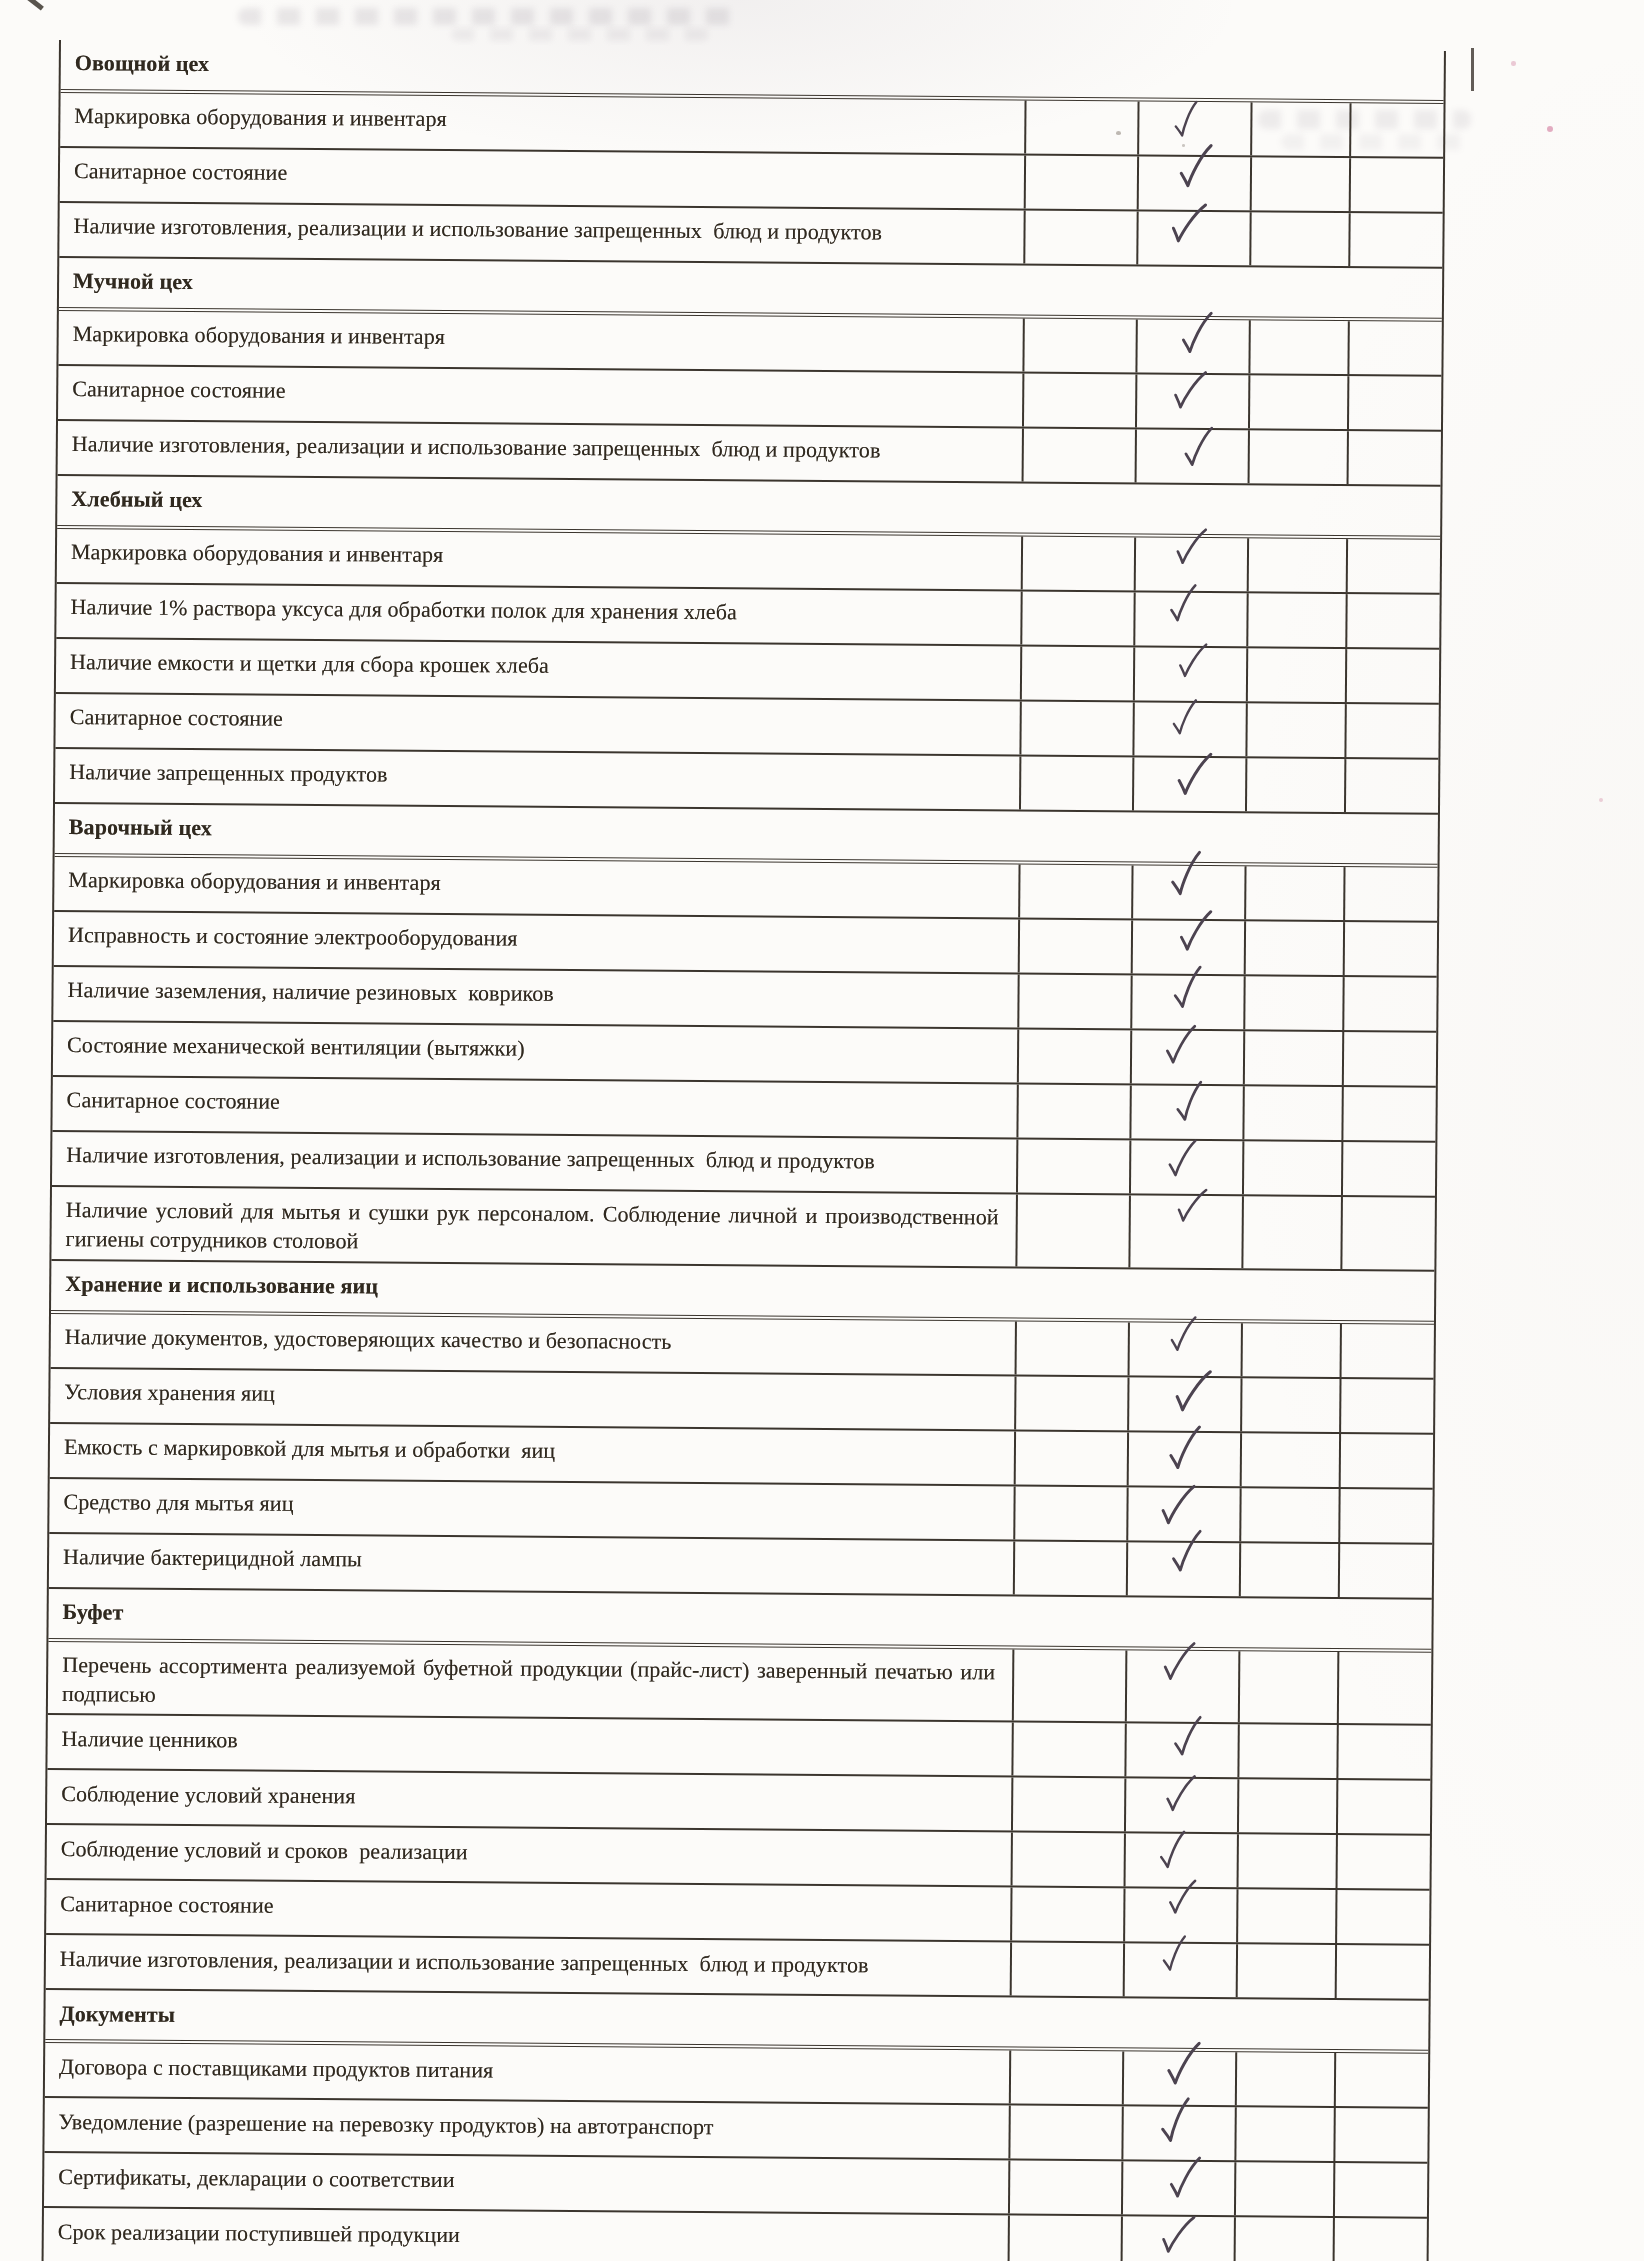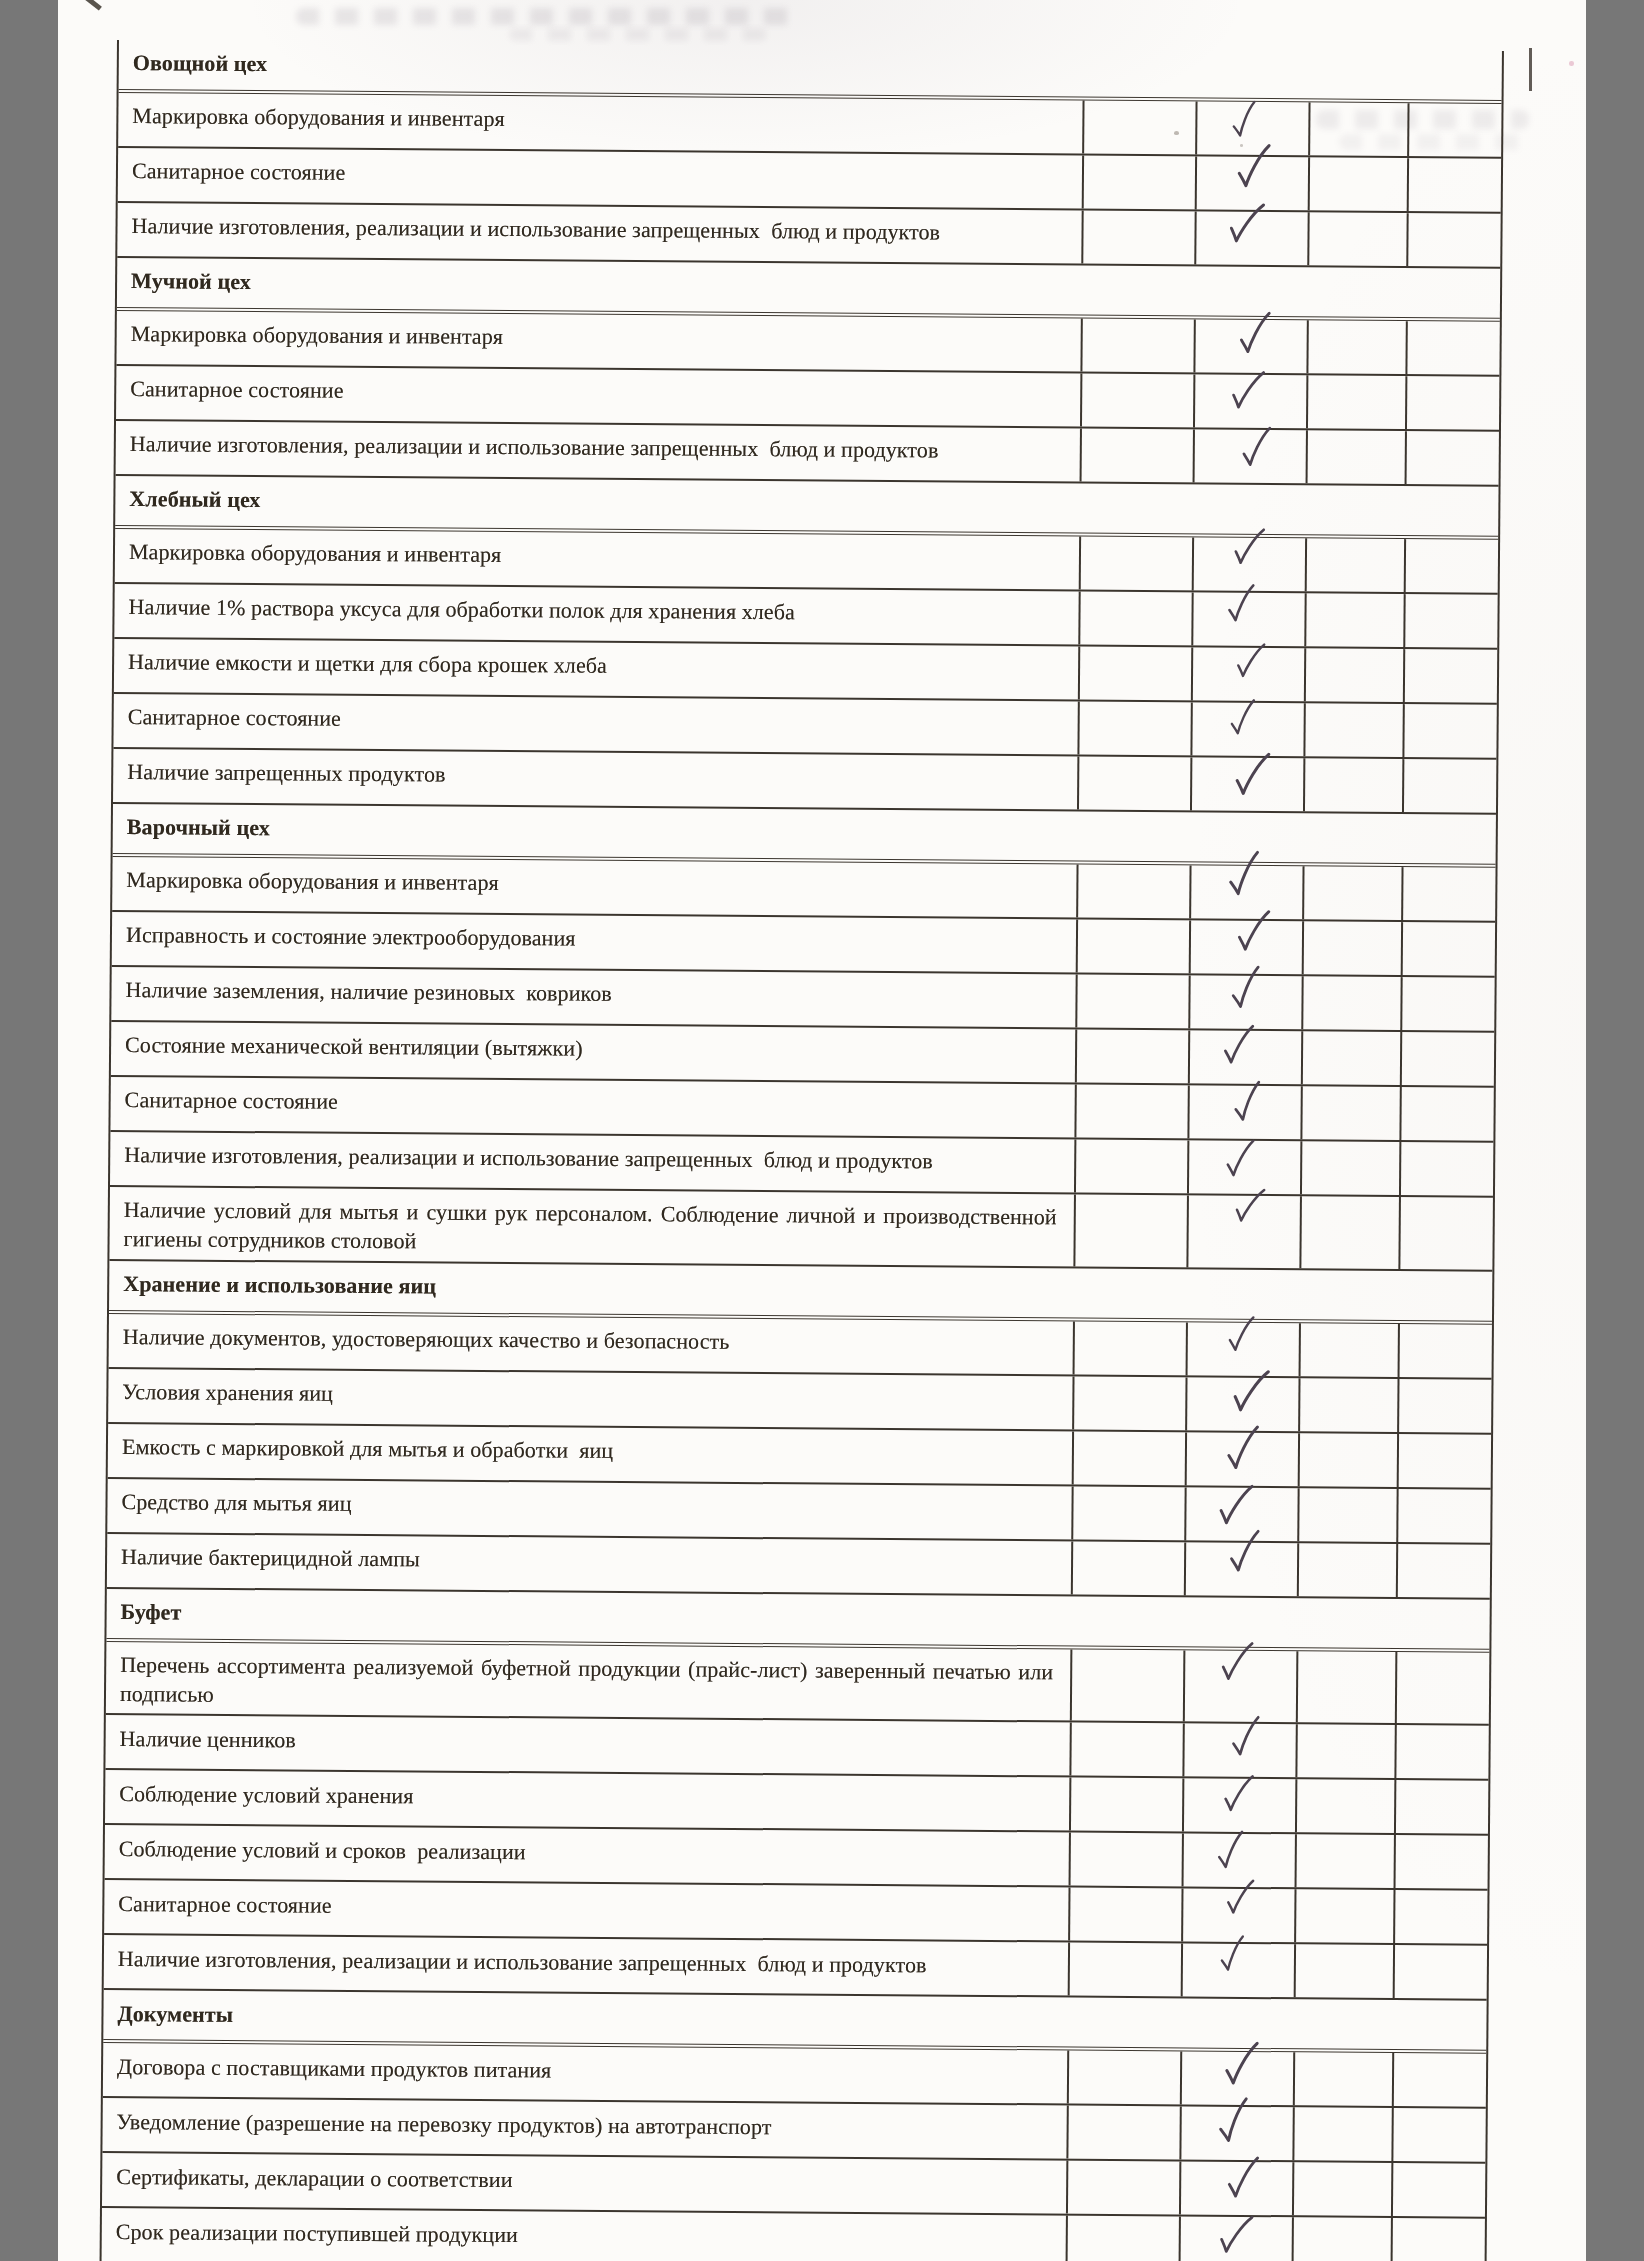--- a/index.html
+++ b/index.html
@@ -3,21 +3,21 @@
 <meta charset="utf-8">
 <style>
   :root{
     --paper:#fcfbf9;
     --line:#3b352e;
     --text:#30291f;
     --ink:#4c4350;
   }
   html,body{margin:0;padding:0;background:#777;}
   .page{
-    position:relative;width:1528px;height:2261px;margin:0 auto;
+    position:relative;width:1644px;height:2261px;margin:0 auto;
     background:
       radial-gradient(837px 271px at 45% 0%, rgba(150,140,155,.10), transparent 60%),
       radial-gradient(580px 1417px at 100% 45%, rgba(205,195,190,.06), transparent 70%),
       var(--paper);
     overflow:hidden;
     font-family:"Liberation Serif","DejaVu Serif",serif;
   }
   .tbl{
     position:absolute;left:59px;top:40px;width:1387px;
     box-sizing:border-box;

